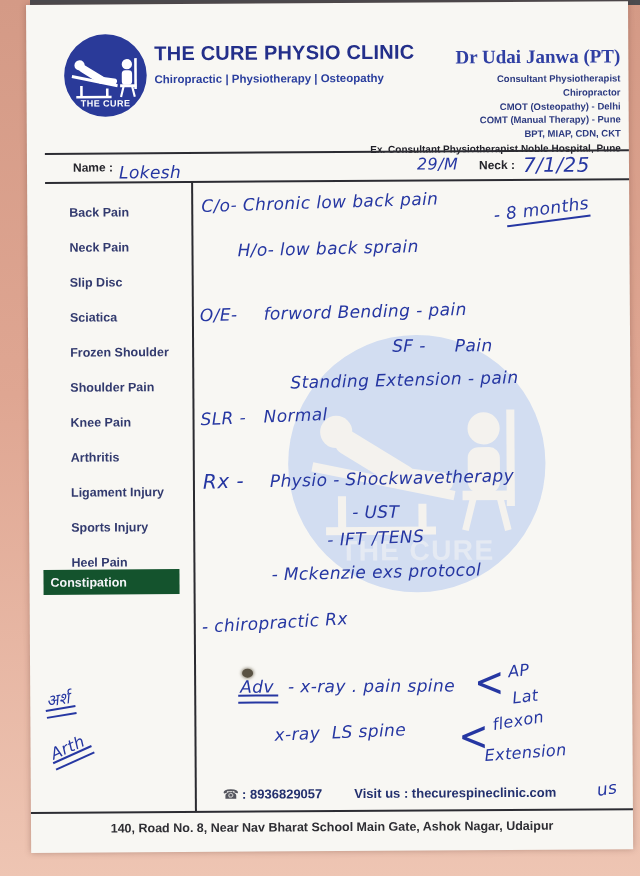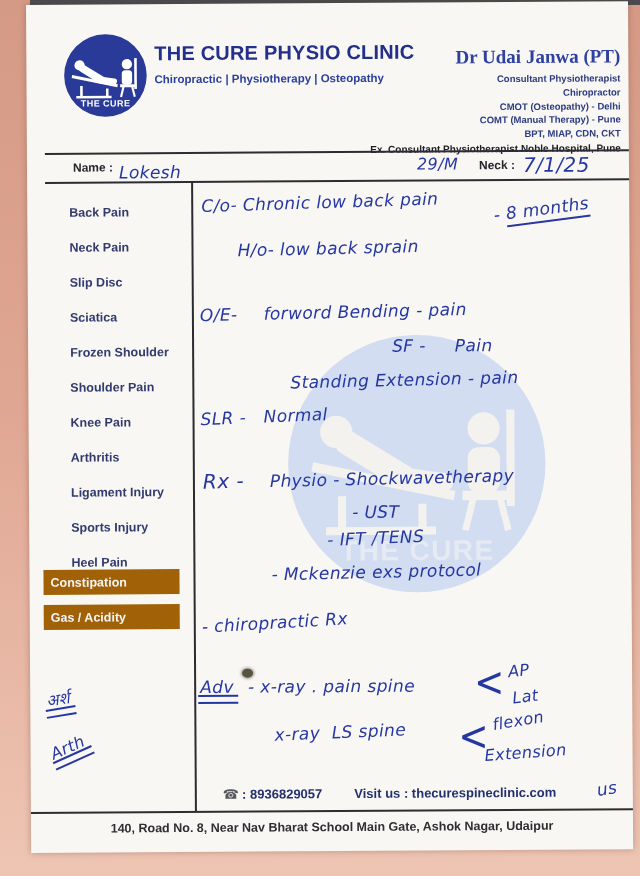--- a/index.html
+++ b/index.html
@@ -32,21 +32,21 @@
   .hw{font-family:"DejaVu Sans",sans-serif;font-style:italic;color:#2637a2;
       white-space:pre;letter-spacing:.4px;}
   .name-value{position:absolute;left:74px;top:8px;font-size:17px;}
   .agesex{position:absolute;left:372px;top:2px;font-size:16px;}
   .date-value{position:absolute;left:478px;top:1px;font-size:20px;}
   
   .main{position:absolute;top:177px;left:0;right:0;bottom:41px;display:flex;}
   .sidebar{width:164px;position:relative;padding-top:13px;box-sizing:border-box;}
   .side-item{height:35px;display:flex;align-items:center;padding-left:42px;
     font-size:12.5px;font-weight:700;color:#323a6e;}
-  .hl-box{position:absolute;left:14px;width:136px;height:25px;background:#a16207;
+  .hl-box{position:absolute;left:14px;width:136px;height:25px;background:#14532d;
     color:#f5f5f8;font-size:12.5px;font-weight:700;display:flex;align-items:center;
     padding-left:7px;box-sizing:border-box;}
   .hl-1{top:388px;} .hl-2{top:423px;} .hl-3{top:458px;}
   .margin-note{position:absolute;font-size:16px;}
   .mn-1{left:16px;top:506px;transform:rotate(-9deg);}
   .mn-2{left:20px;top:556px;transform:rotate(-24deg);}
   .dblline{position:relative;display:inline-block;padding-bottom:3px;}
   .dblline::after{content:"";position:absolute;left:-2px;right:-4px;bottom:-4px;height:5px;
     border-top:2px solid #2637a2;border-bottom:2px solid #2637a2;}
   
@@ -61,21 +61,21 @@
   .l-sf{left:150px;top:156px;margin-left:48px;}
   .l-stand{left:96px;top:190px;transform:rotate(-1deg);}
   .l-slr{left:6px;top:226px;transform:rotate(-2deg);}
   .l-rx{left:8px;top:286px;transform:rotate(-1deg);}
   .rx-label{font-size:20px;margin-right:26px;}
   .l-ust{left:157px;top:322px;}
   .l-ift{left:132px;top:348px;transform:rotate(-2deg);}
   .l-mck{left:76px;top:382px;transform:rotate(-1deg);}
   .l-chiro{left:6px;top:432px;transform:rotate(-3deg);}
   .l-adv{left:4px;top:496px;}
-  .adv-gap{margin-right:14px;}
+  .adv-gap{margin-right:14px;margin-left:40px;}
   .brace{position:absolute;font-size:36px;font-weight:400;transform:scaleY(1.15);}
   .b-1{left:278px;top:482px;}
   .b-2{left:262px;top:536px;}
   .l-ap{left:312px;top:482px;font-size:16px;transform:rotate(-6deg);}
   .l-lat{left:316px;top:508px;font-size:16px;transform:rotate(-6deg);}
   .l-x2{left:78px;top:542px;transform:rotate(-2deg);}
   .l-flex{left:296px;top:532px;font-size:16px;transform:rotate(-9deg);}
   .l-ext{left:288px;top:564px;font-size:16px;transform:rotate(-4deg);}
   .smudge{position:absolute;left:46px;top:488px;width:11px;height:9px;border-radius:50%;
     background:#595243;box-shadow:0 0 3px 1px rgba(90,82,60,.6);}
@@ -140,21 +140,20 @@
       <div class="side-item">Slip Disc</div>
       <div class="side-item">Sciatica</div>
       <div class="side-item">Frozen Shoulder</div>
       <div class="side-item">Shoulder Pain</div>
       <div class="side-item">Knee Pain</div>
       <div class="side-item">Arthritis</div>
       <div class="side-item">Ligament Injury</div>
       <div class="side-item">Sports Injury</div>
       <div class="side-item">Heel Pain</div>
       <div class="hl-box hl-1">Constipation</div>
-      <div class="hl-box hl-2">Gas / Acidity</div>
       <div class="hw margin-note mn-1"><span class="dblline">अर्श</span></div>
       <div class="hw margin-note mn-2"><span class="dblline">Arth</span></div>
     </div>
 
     <div class="notes">
       <div class="wm">
         <svg viewBox="0 0 100 100" width="268" height="268">
           <circle cx="50" cy="50" r="48" fill="#ccd9f1"></circle>
           <circle cx="20" cy="38" r="6" fill="#f4f2ee"></circle>
           <path d="M24 42 L45 55" stroke="#f4f2ee" stroke-width="9" stroke-linecap="round" fill="none"></path>

